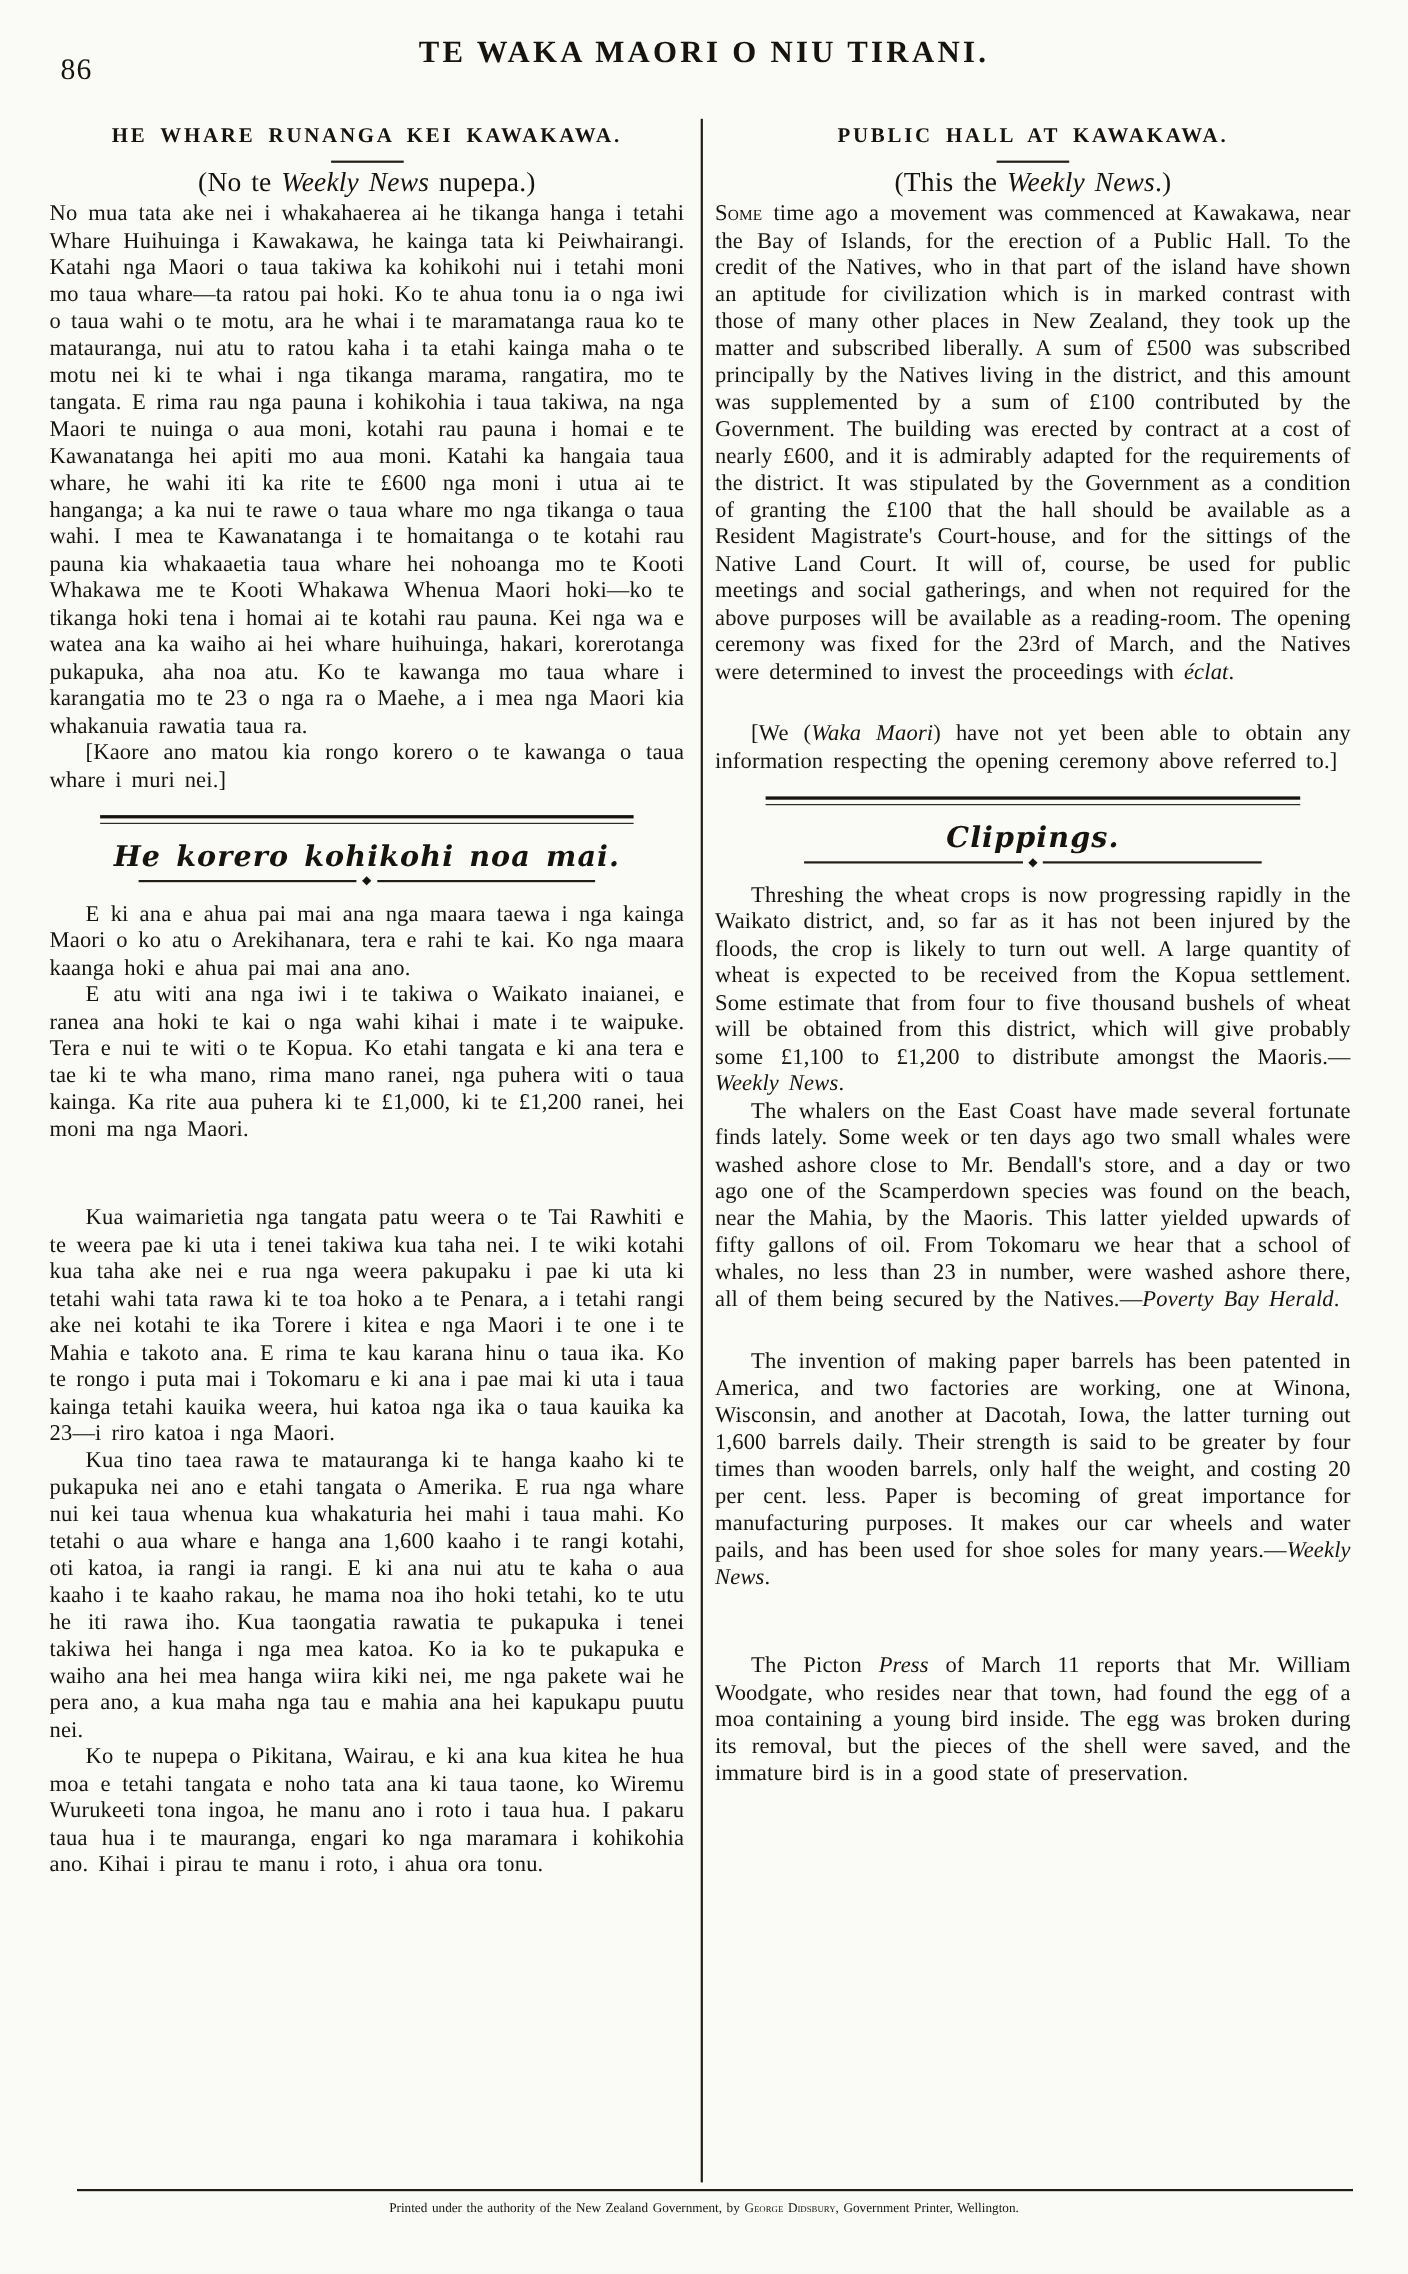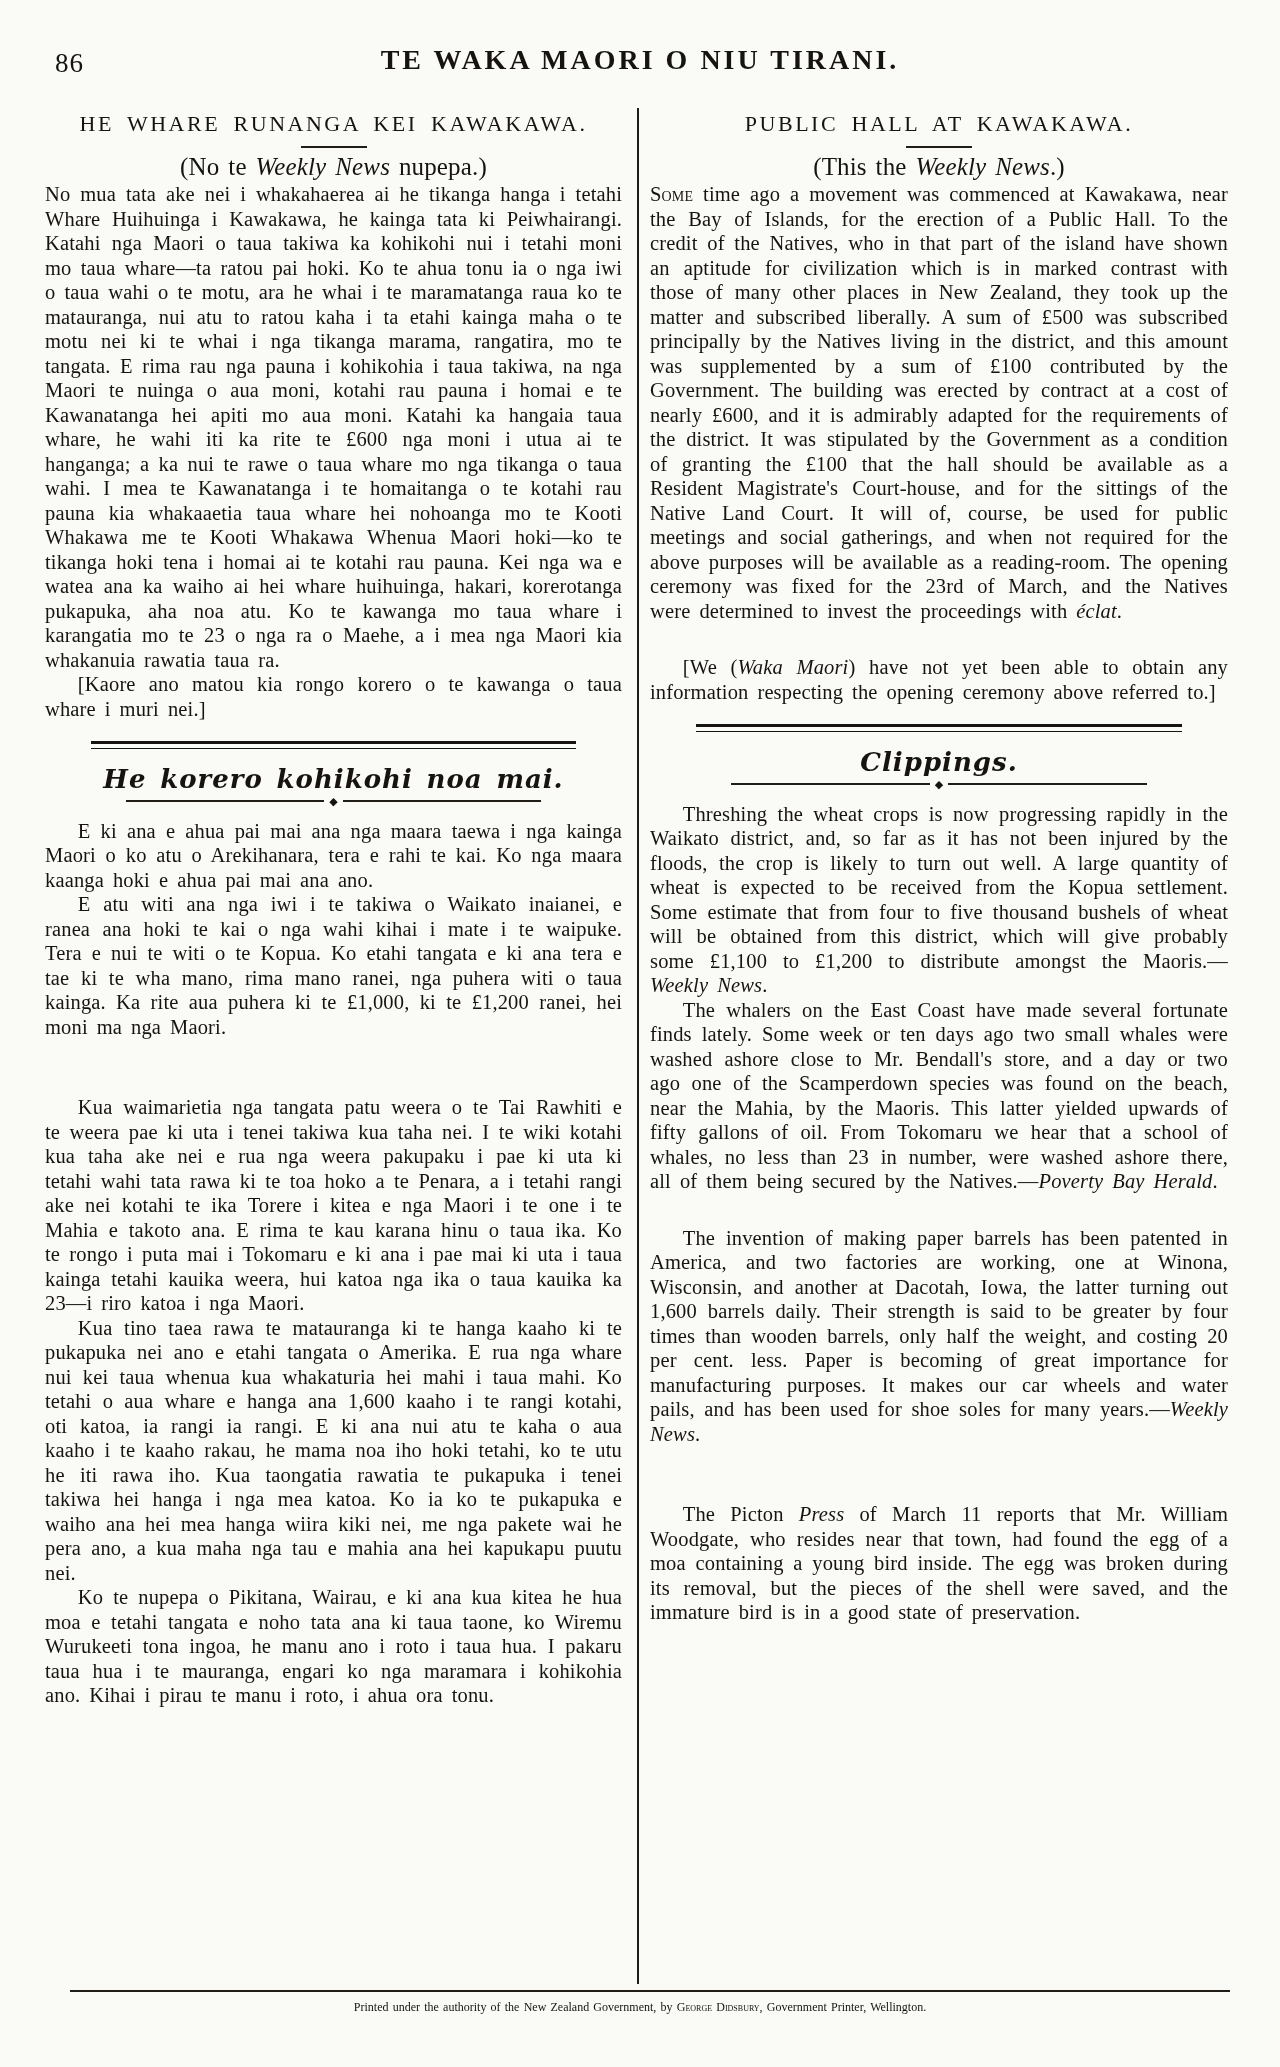--- a/index.html
+++ b/index.html
@@ -20,21 +20,21 @@
   .page-number {
     position: absolute;
     left: 55px;
     top: 48px;
     font-size: 27px;
     letter-spacing: 1px;
   }
   .masthead {
     position: absolute;
     left: 0;
-    top: 44px;
+    top: 32px;
     width: 100%;
     margin: 0;
     text-align: center;
     font-size: 28px;
     font-weight: bold;
     letter-spacing: 3px;
   }
   .col {
     position: absolute;
     top: 112px;
@@ -53,22 +53,22 @@
     left: 637px;
     top: 108px;
     width: 1.5px;
     height: 1876px;
     background: #201c16;
   }
   .article-heading {
     margin: 0;
     text-align: center;
     text-indent: 0;
-    font-size: 22px;
-    font-weight: normal;
+    font-size: 19px;
+    font-weight: bold;
     letter-spacing: 2.5px;
     word-spacing: 0.25em;
   }
   .head-rule {
     width: 66px;
     border-top: 2px solid #201c16;
     margin: 9px auto 7px auto;
   }
   .attribution {
     text-align: center;

